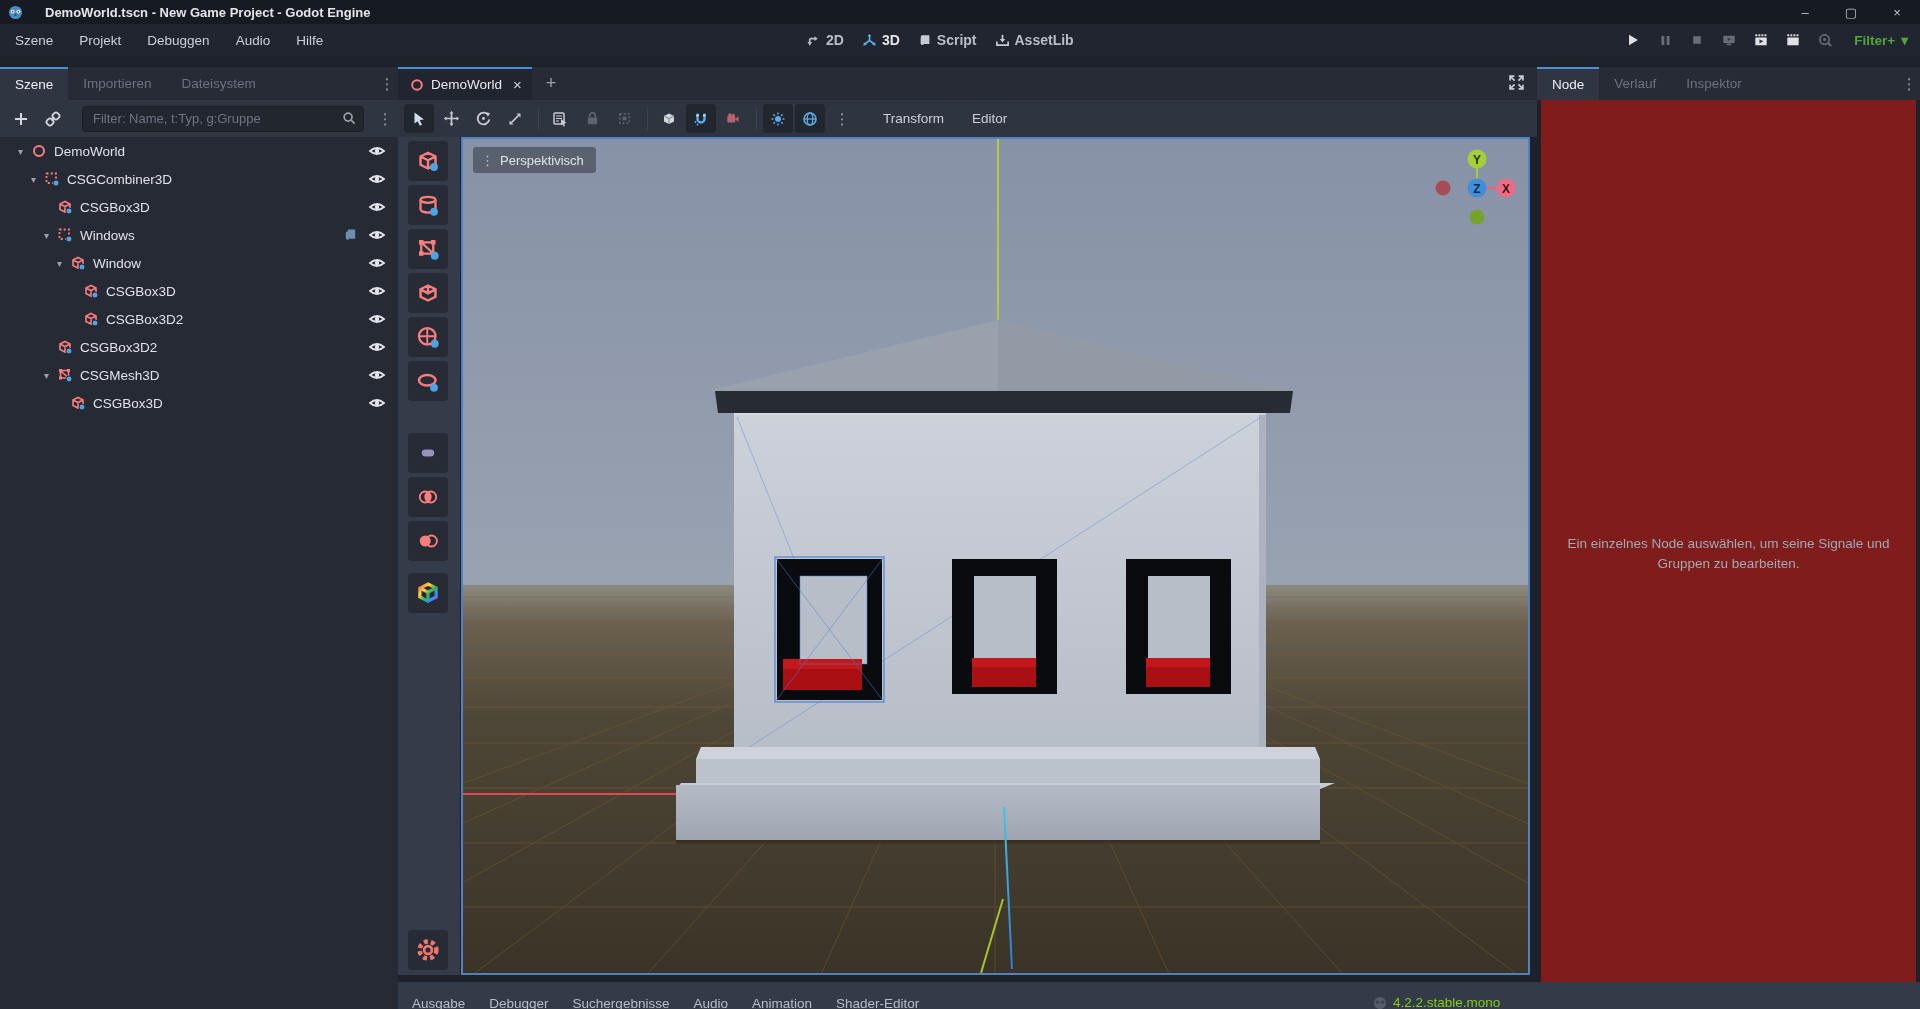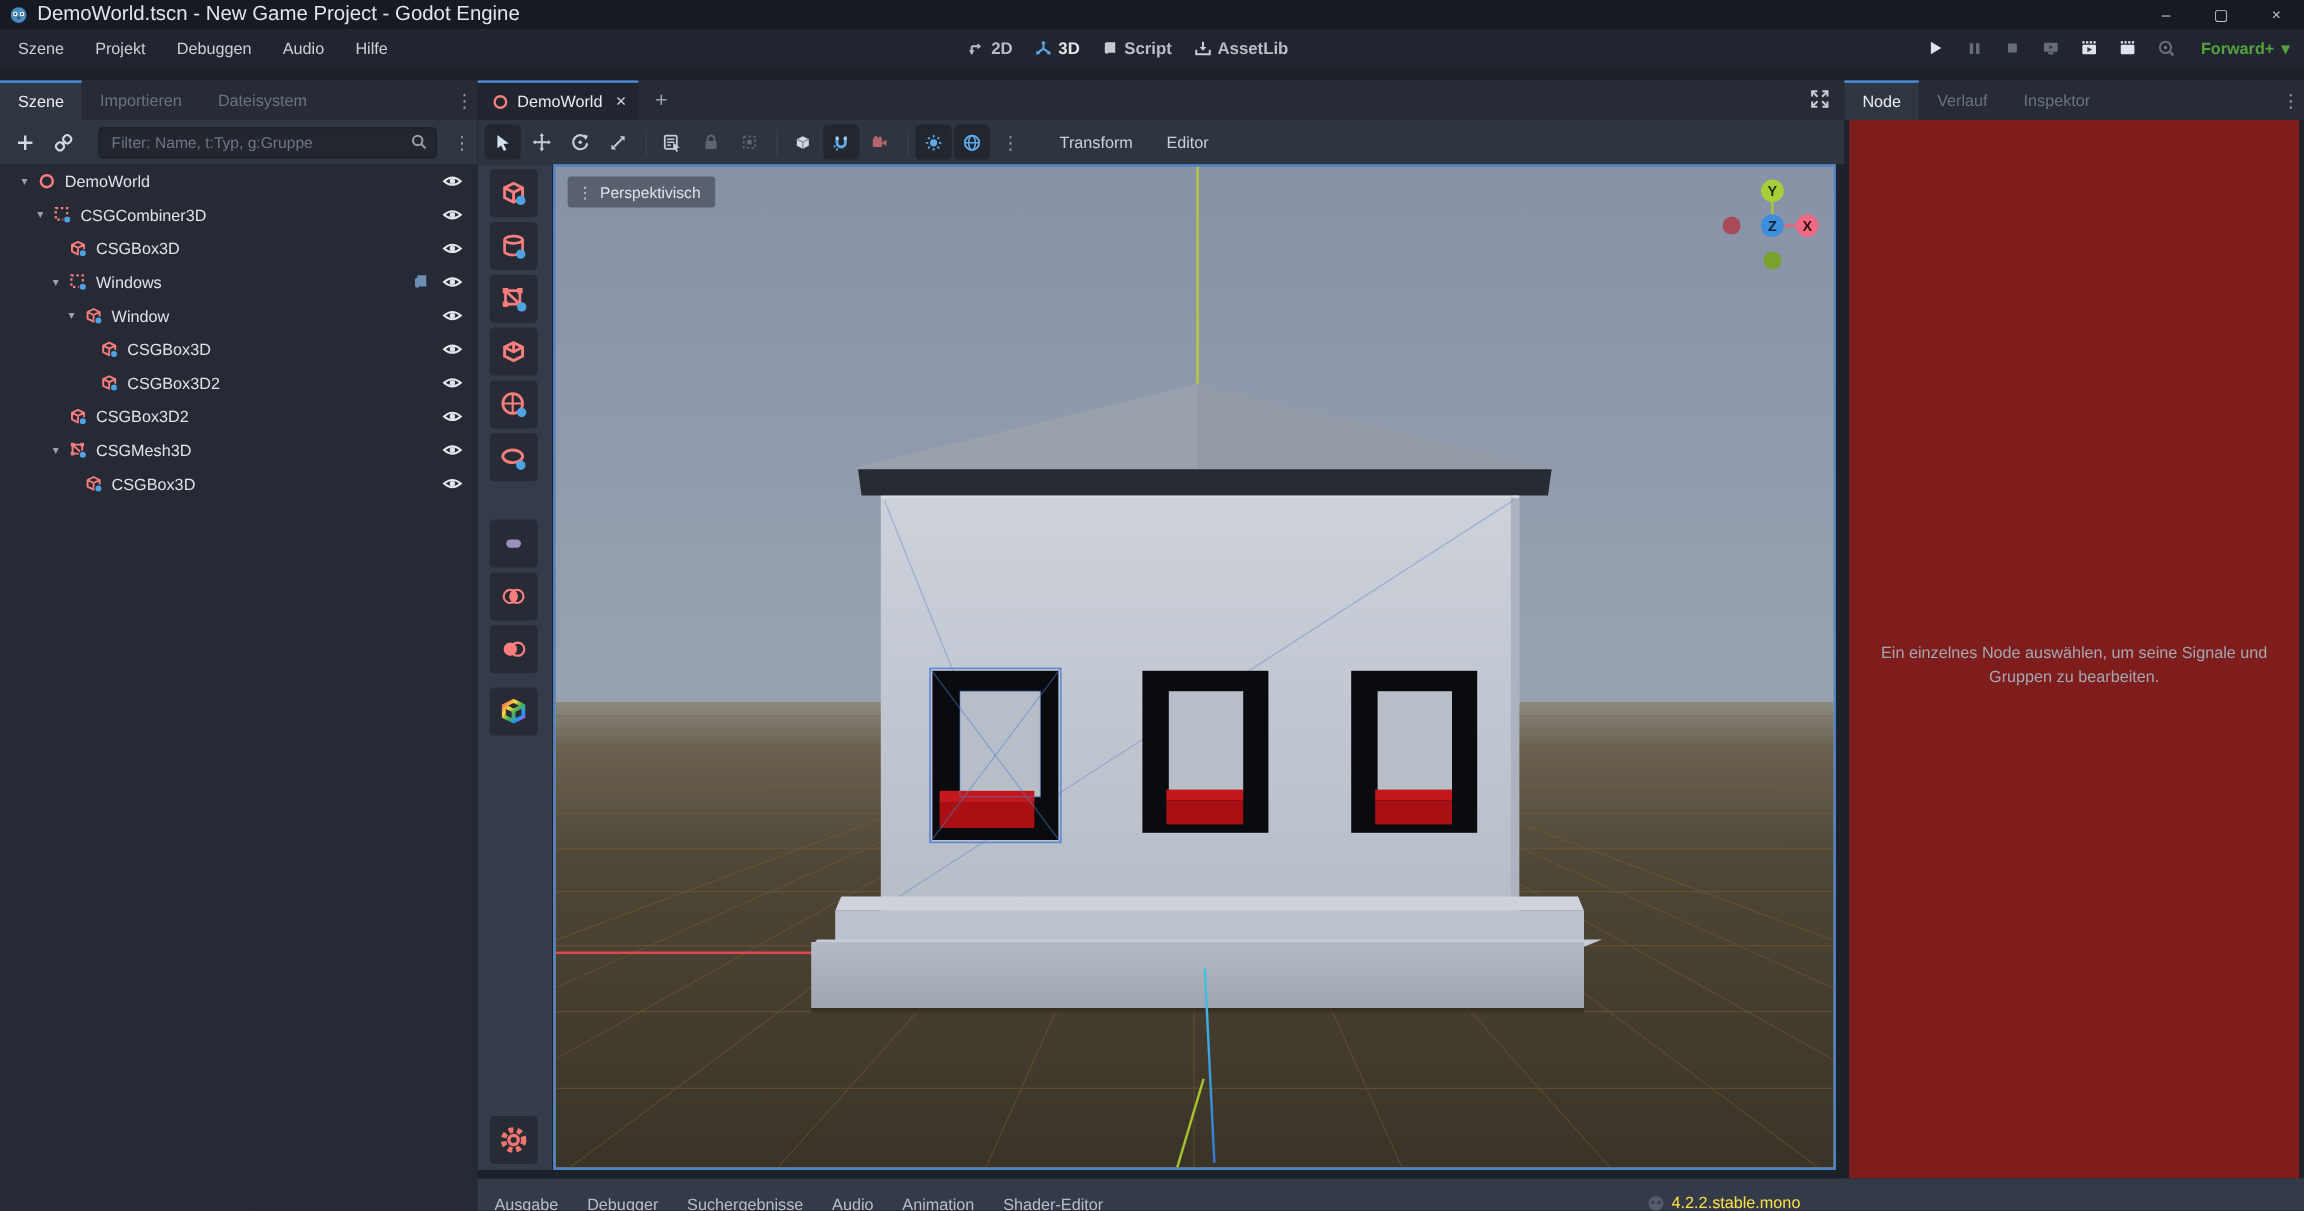--- a/index.html
+++ b/index.html
@@ -10,21 +10,21 @@
     font-family:"Liberation Sans", sans-serif;
     color:#cfd3d9;
     font-size:13px;
     -webkit-font-smoothing:antialiased;
   }
   svg { display:block; }
 
   
   .titlebar { position:absolute; left:0; top:0; width:1920px; height:24px;
     background:#161a23; display:flex; align-items:center; padding-left:8px; }
-  .titlebar .ttl { color:#e3e5e9; font-size:17px; margin-left:8px; }
+  .titlebar .ttl { color:#e3e5e9; font-size:13px; margin-left:22px;font-weight:bold; }
   .win-controls { position:absolute; right:0; top:0; height:24px; display:flex; }
   .win-btn { width:46px; height:24px; display:flex; align-items:center; justify-content:center;
     color:#c2c6cc; font-size:13px; }
 
   
   .menubar { position:absolute; left:0; top:24px; width:1920px; height:32px;
     background:#20252f; display:flex; align-items:center; }
   .menus { display:flex; gap:26px; padding-left:15px; }
   .menu-item { color:#ccd0d6; font-size:13.5px; cursor:default; }
   .ws-switcher { position:absolute; left:806px; top:0; height:32px; display:flex; gap:18px; align-items:center; }
@@ -89,21 +89,21 @@
   .rd-content { position:absolute; top:44px; left:4px; right:4px; bottom:0; background:#7f1d1d; }
   .empty-msg { position:absolute; top:434px; left:50%; transform:translateX(-50%); width:330px;
     text-align:center; color:#a3a8b1; font-size:13.5px; line-height:1.45; }
 
   
   .bottom-strip { position:absolute; left:398px; top:982px; width:1522px; height:27px;
     background:#343b48; overflow:hidden; }
   .bs-tabs { position:absolute; left:14px; top:14px; display:flex; gap:24px; }
   .bs-tab { color:#b9bec6; font-size:13.5px; white-space:nowrap; }
   .version { position:absolute; left:975px; top:13px; display:flex; align-items:center; gap:6px;
-    color:#fde047; font-size:13.5px; }
+    color:#84cc16; font-size:13.5px; }
 </style>
 </head>
 <body>
 
 <div class="titlebar">
   <svg width="15" height="15" viewBox="0 0 16 16">
     <circle cx="8" cy="8" r="7" fill="#478cbf"></circle>
     <circle cx="5" cy="7" r="2" fill="#fff"></circle>
       <circle cx="11" cy="7" r="2" fill="#fff"></circle>
     <circle cx="5" cy="7" r="0.9" fill="#414042"></circle>
@@ -207,21 +207,21 @@
         </svg>
     </div>
     <div class="pb-btn">
       <svg width="15" height="15" viewBox="0 0 16 16">
           <circle cx="7" cy="7" r="5" fill="none" stroke="#676d77" stroke-width="1.8"></circle>
           <circle cx="7" cy="7" r="1.6" fill="#676d77"></circle>
           <path d="M10.5 10.5 L14 14" stroke="#676d77" stroke-width="2.2"></path>
         </svg>
     </div>
     <div class="renderer">
-      <span>Forward+</span>
+      <span>Filter+</span>
       <span>▾</span>
     </div>
   </div>
 </div>
 
 <div class="left-dock">
   <div class="dock-tabs">
     <div class="dock-tab active">Szene</div>
     <div class="dock-tab">Importieren</div>
     <div class="dock-tab">Dateisystem</div>

